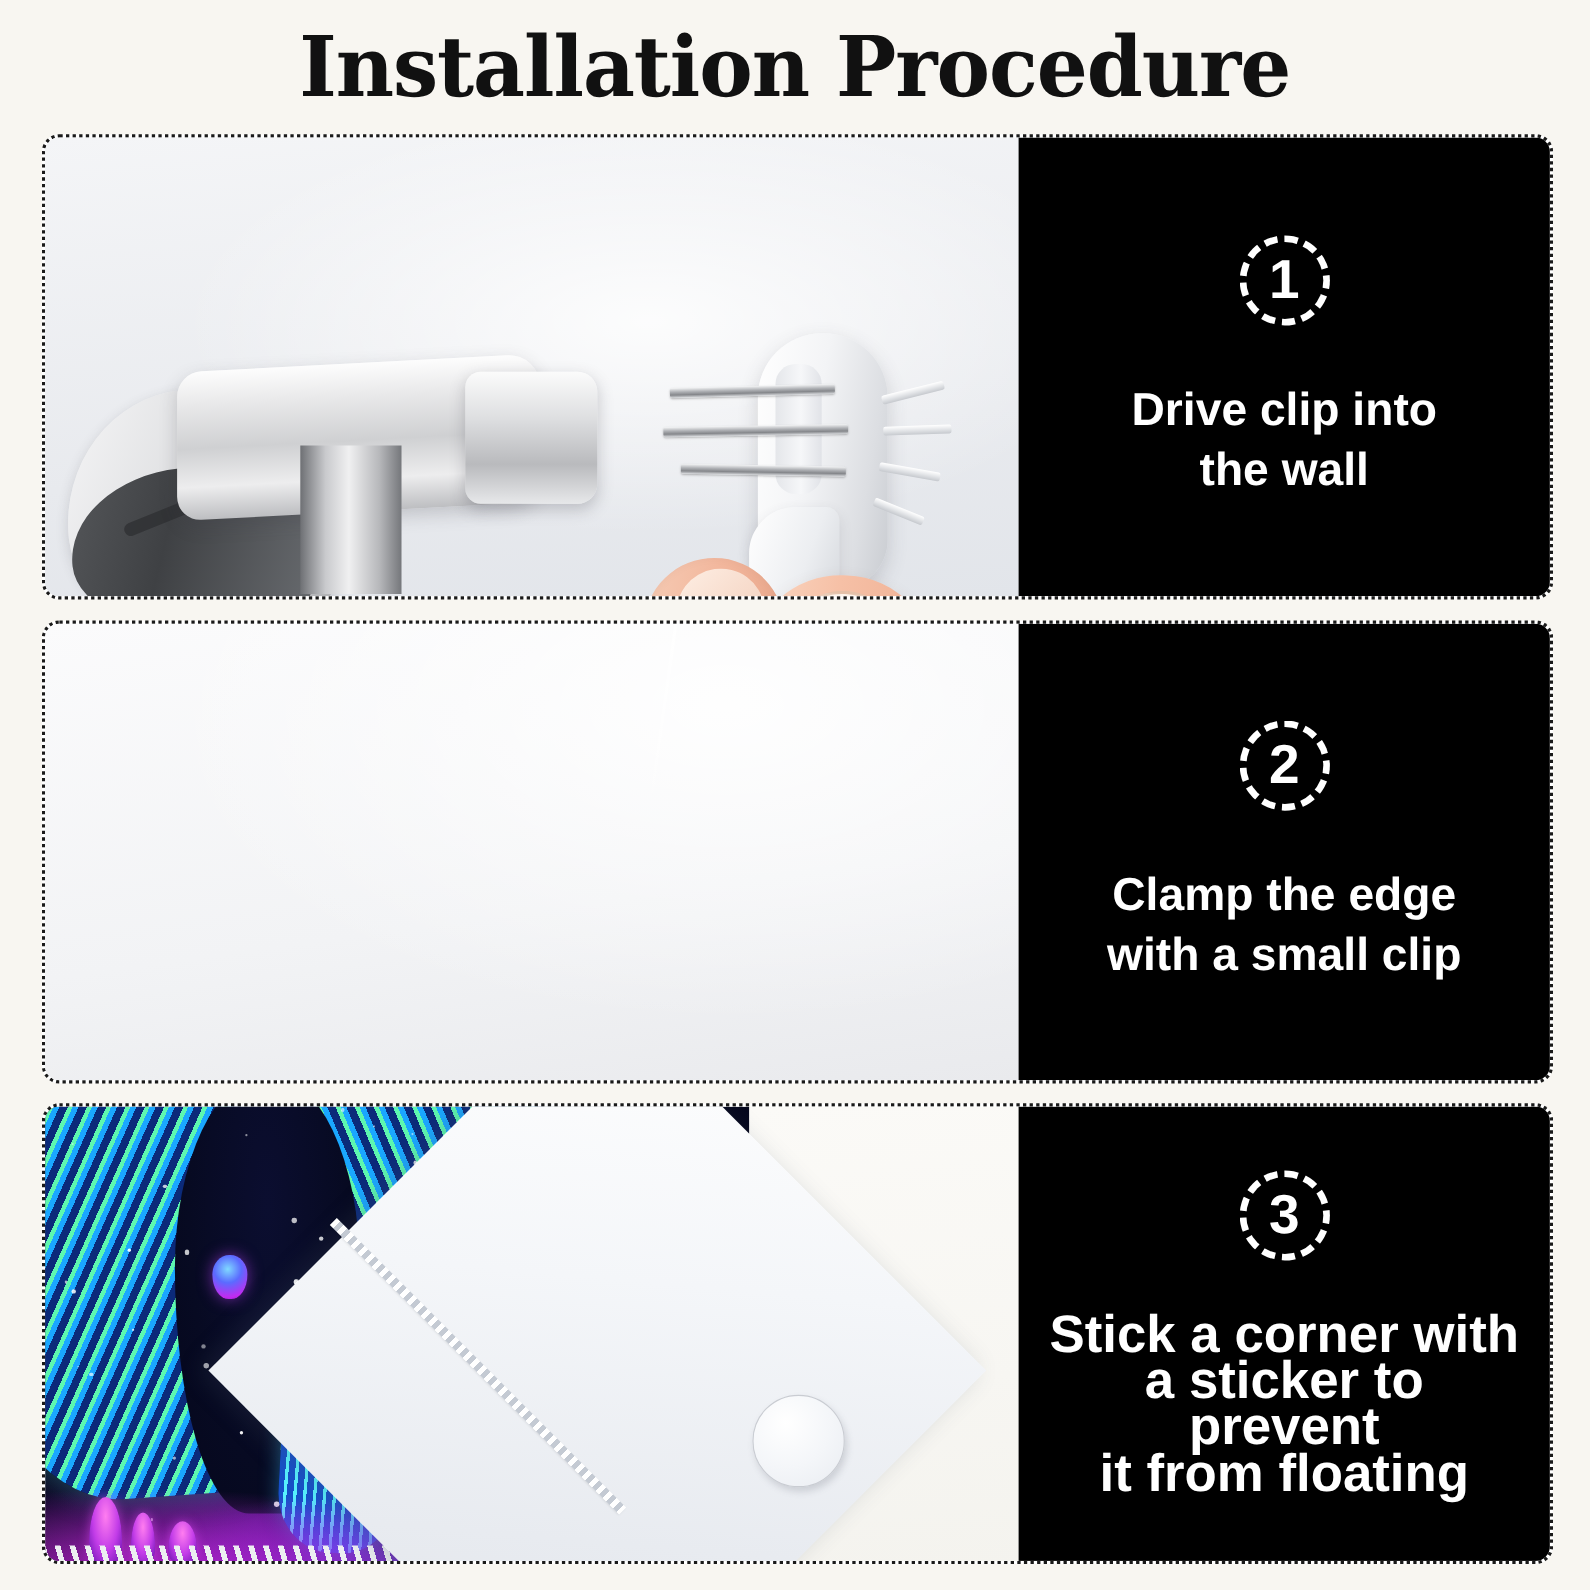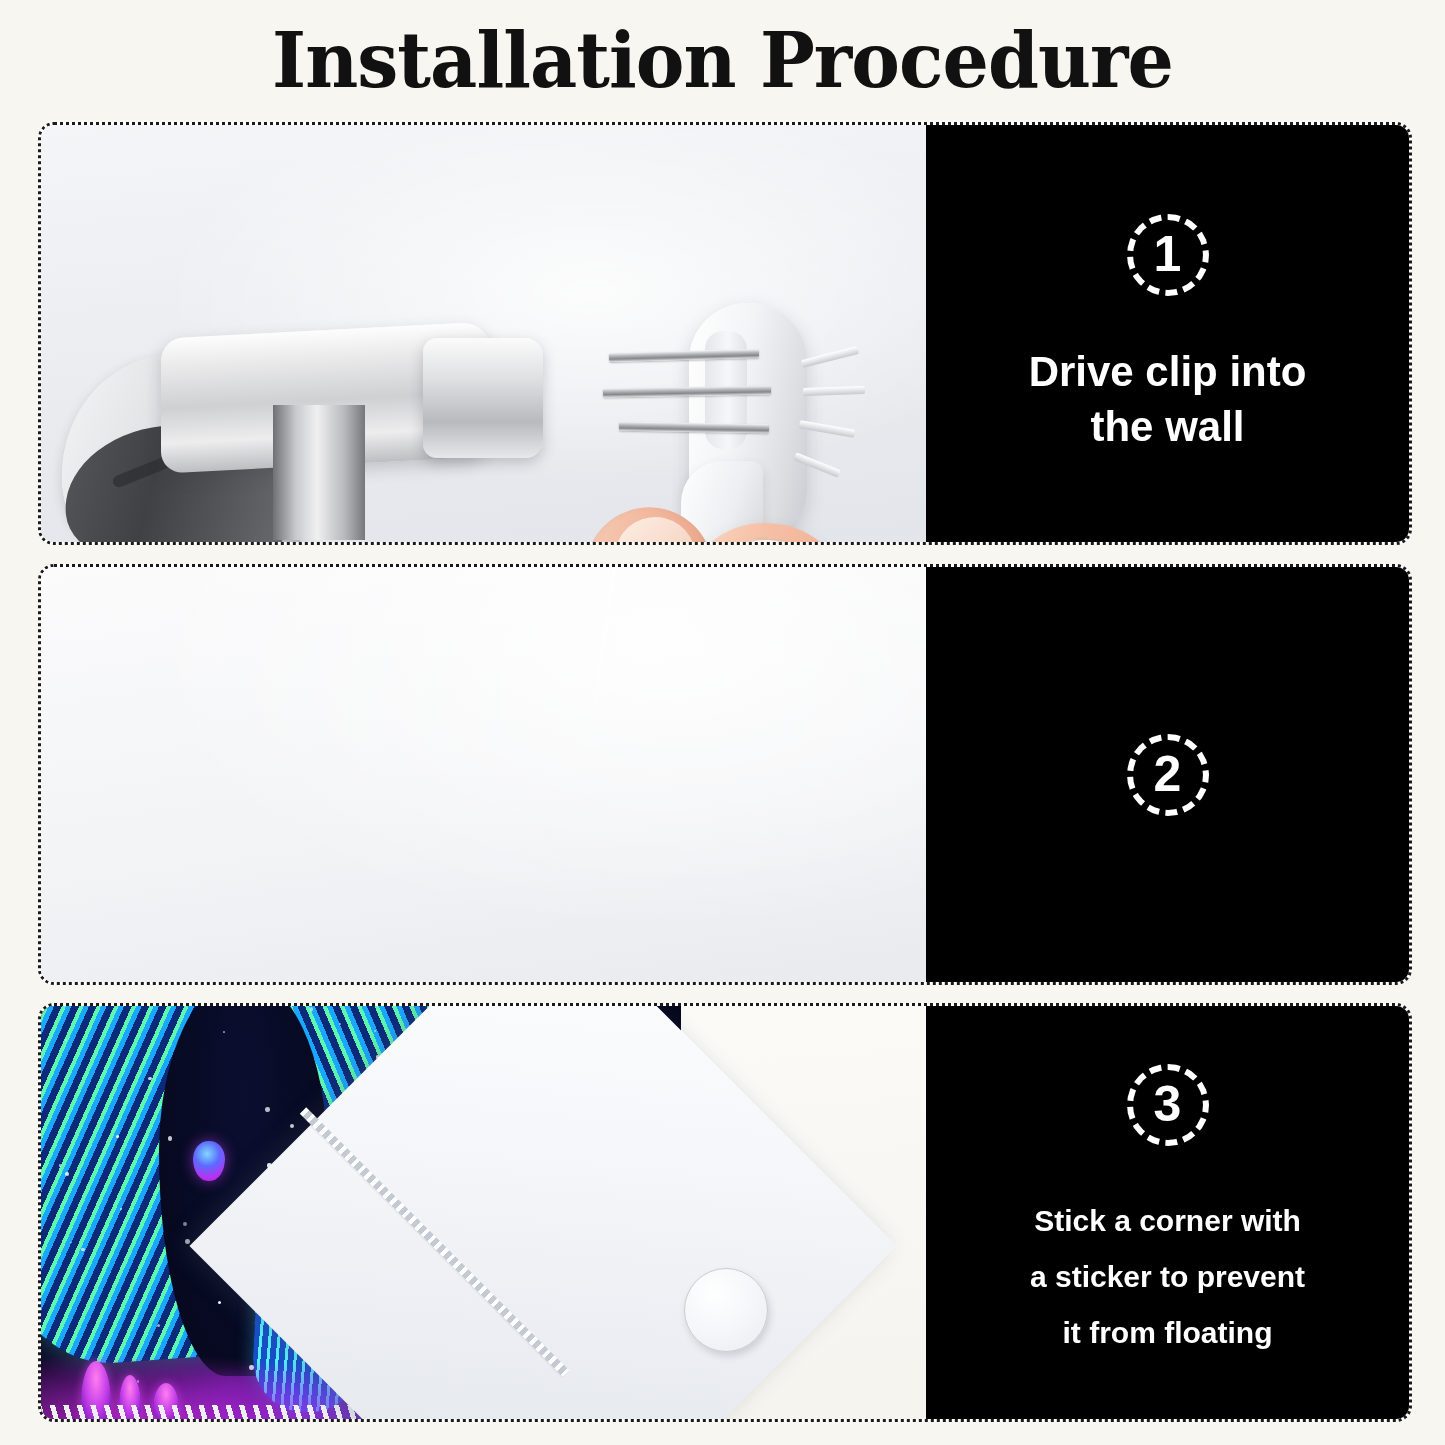--- a/index.html
+++ b/index.html
@@ -99,21 +99,21 @@
     font-weight: bold;
     font-size: 41px;
     line-height: 55px;
     text-align: center;
     padding: 0 22px;
     margin-top: 40px;
     white-space: pre-line;
   }
   #row-1 .step-text { margin-top: 48px; font-size: 42px; }
   #row-2 .step-text { margin-top: 48px; font-size: 42px; }
-  #row-3 .step-text { margin-top: 47px; font-size: 30px; line-height: 56px; }
+  #row-3 .step-text { margin-top: 47px; font-size: 48px; line-height: 42px; }
 
   
   .ph1 {
     background: linear-gradient(160deg, #f2f3f5 0%, #eceef1 40%, #e4e7eb 100%);
   }
   .ph1-wall {
     position: absolute; inset: 0;
     background:
       radial-gradient(ellipse at 62% 40%, rgba(255,255,255,.85) 0%, rgba(255,255,255,0) 55%),
       linear-gradient(175deg, #f4f5f7 0%, #e8eaee 65%, #e2e5ea 100%);
@@ -470,20 +470,22 @@
     <div class="photo ph2">
       <div class="ph2-wall"></div>
       <div class="wall-streak"></div>
 
     </div>
 
     <div class="textpanel">
       <div class="badge">
         <span class="badge-num">2</span>
       </div>
+      <div class="step-text">Clamp the edge
+with a small clip</div>
     </div>
   </div>
 
   <div class="row" id="row-3">
 
     <div class="photo ph3">
       <div class="ph3-bg-right"></div>
       <div class="tap3">
         <div class="cap-left"></div>
         <div class="cap-right"></div>

